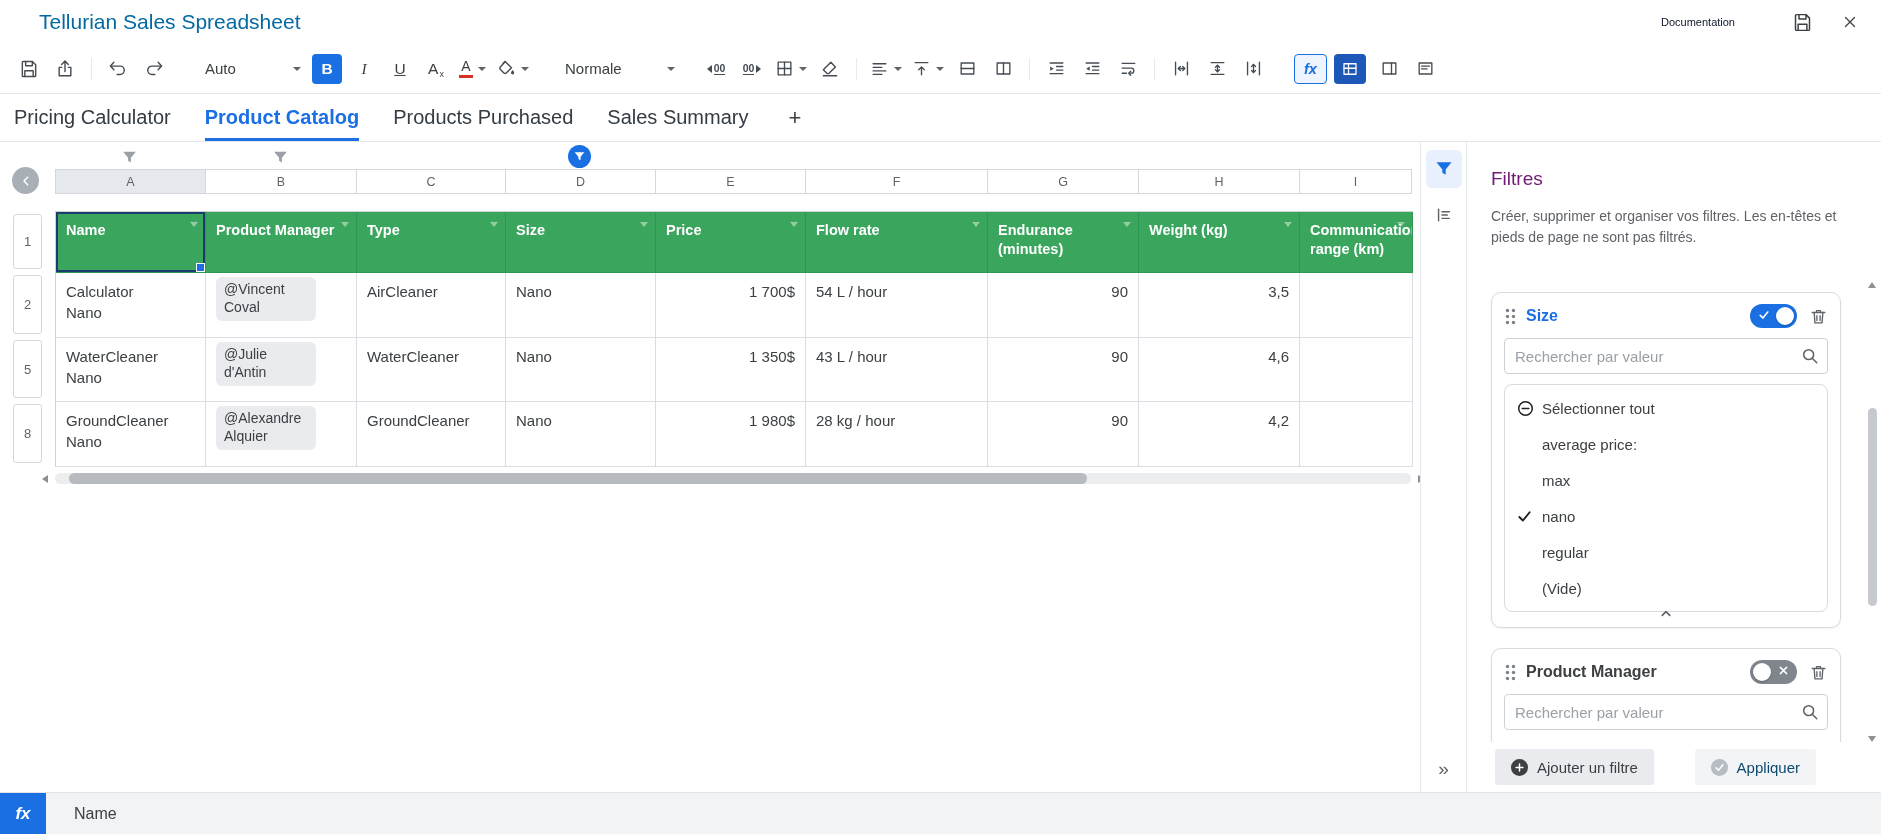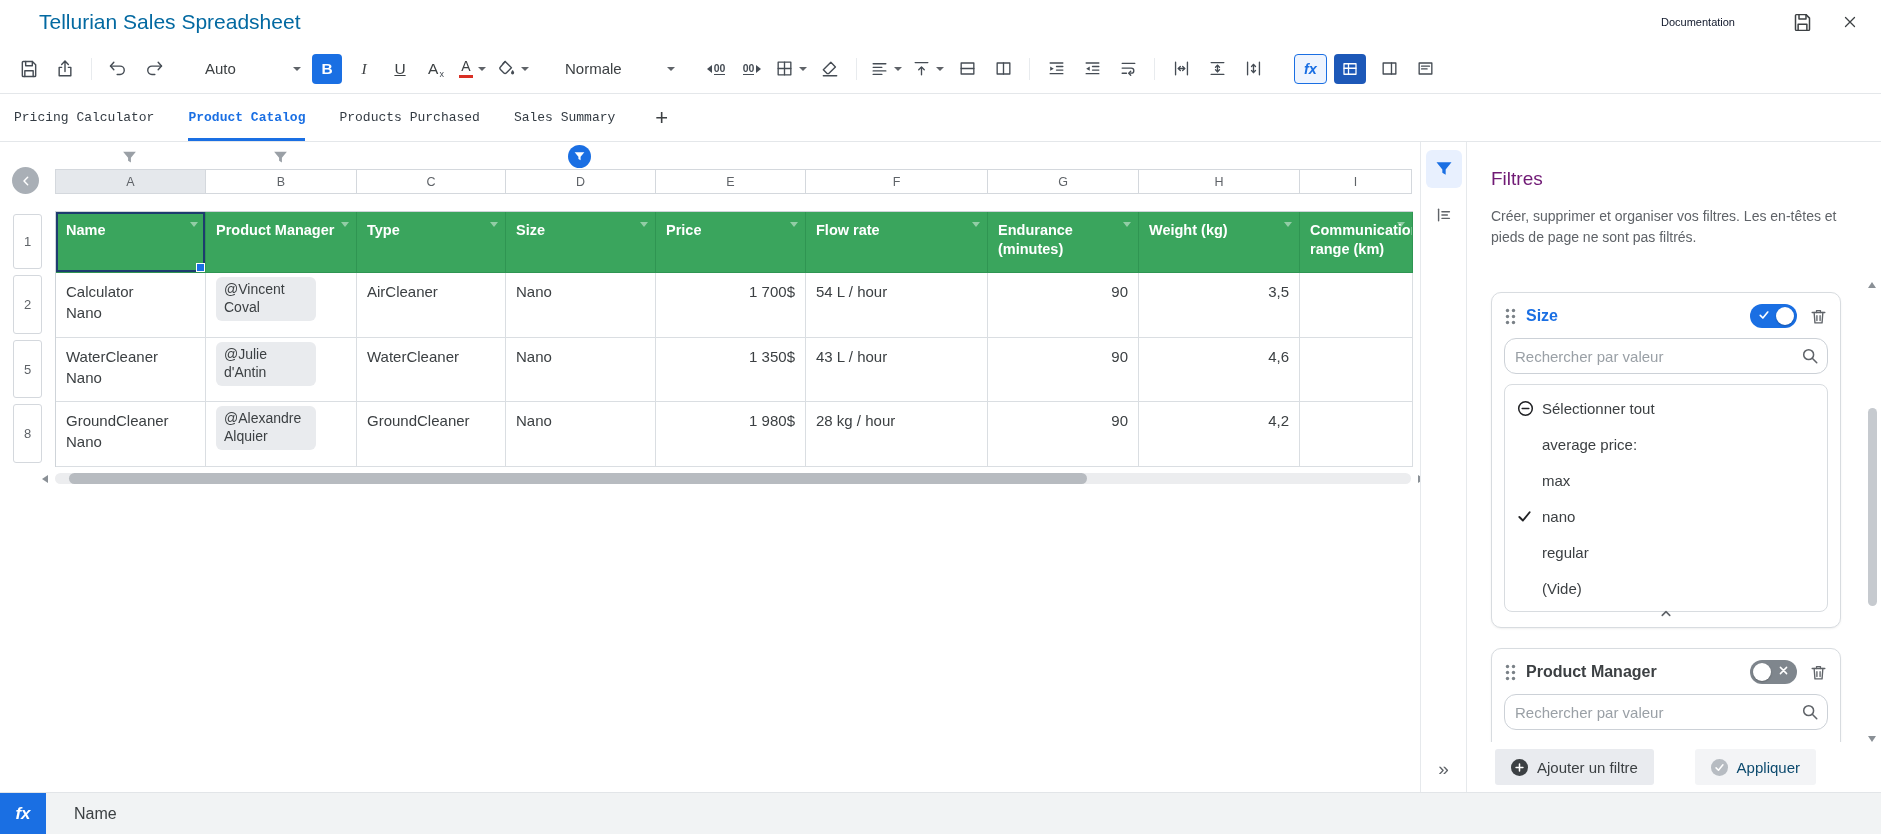--- a/index.html
+++ b/index.html
@@ -34,21 +34,21 @@
   .fontcolor .bar { width:14px; height:3px; background:#d93025; margin-top:2px; }
   .dec-zeros { font-size:10.5px; font-weight:700; border-bottom:1.5px solid #454c54; line-height:1.15; }
   .tri-l { width:0; height:0; border-top:4px solid transparent; border-bottom:4px solid transparent; border-right:5px solid #454c54; margin-right:2px; }
   .tri-r { width:0; height:0; border-top:4px solid transparent; border-bottom:4px solid transparent; border-left:5px solid #454c54; margin-left:2px; }
   .fx-btn { height:30px; padding:0 9px; border:1.5px solid var(--accent); border-radius:4px; color:var(--accent); background:#eef4fe; font-size:14.5px; font-style:italic; font-weight:700; display:flex; align-items:center; margin-left:22px; cursor:pointer; }
   .dark-btn { width:32px; height:30px; background:var(--dark); border-radius:4px; color:#fff; display:flex; align-items:center; justify-content:center; margin:0 5px; cursor:pointer; }
   .vsep { width:1px; height:22px; background:#e8ebee; margin:0 7px; }
 
   
   .tabsbar { position:absolute; top:94px; left:0; right:0; height:48px; border-bottom:1px solid #e4e7ea; display:flex; align-items:stretch; padding:0 14px; gap:34px; background:#fff; }
-  .tab { display:flex; align-items:center; font-size:13px; color:#333b43; font-weight:500; cursor:pointer;font-family:Liberation Mono, monospace; }
+  .tab { display:flex; align-items:center; font-size:20px; color:#333b43; font-weight:500; cursor:pointer; }
   .tab.active { color:var(--accent); font-weight:600; box-shadow:inset 0 -3px 0 var(--accent); }
   .tab-add { display:flex; align-items:center; font-size:22px; color:#3c4043; padding:0 6px; cursor:pointer; }
 
   
   .grid-area { position:absolute; top:142px; left:0; width:1420px; height:650px; background:#fff; overflow:hidden; }
   .origin { position:absolute; left:12px; top:25px; width:27px; height:27px; border-radius:50%; background:#a9afb6; color:#fff; display:flex; align-items:center; justify-content:center; cursor:pointer; }
   .colhead { position:absolute; top:27px; height:25px; background:#fff; border:1px solid #d4d8dd; color:#5f6368; font-size:12.5px; display:flex; align-items:center; justify-content:center; cursor:pointer; }
   .colhead.sel { background:#e5e8ec; }
   .funnel-g { position:absolute; top:7px; color:#9aa0a6; cursor:pointer; }
   .funnel-b { position:absolute; top:3px; width:23px; height:23px; border-radius:50%; background:var(--accent); display:flex; align-items:center; justify-content:center; box-shadow:0 0 0 2px #fff; cursor:pointer; }
@@ -85,21 +85,21 @@
   .fcard { position:absolute; left:24px; width:350px; background:#fff; border:1px solid #d8dce0; border-radius:10px; box-shadow:0 1px 2px rgba(60,64,67,.08); }
   .fcard.size { top:150px; height:336px; }
   .fcard.pm { top:506px; height:150px; }
   .fhead { display:flex; align-items:center; padding:11px 12px 9px; }
   .fname { margin-left:9px; font-size:16px; font-weight:700; }
   .fname.blue { color:var(--accent); }
   .fname.dark { color:#3c4043; }
   .fhead .trash { margin-left:12px; color:#5f6368; cursor:pointer; display:flex; }
   .drag { color:#7a8187; display:flex; cursor:grab; }
   .searchbox { position:relative; margin:1px 12px 0; }
-  .searchbox input { width:100%; height:36px; border:1px solid #ccd1d7; border-radius:12px; padding:0 34px 0 10px; font-size:15px; color:#3c4043; outline:none; font-family:inherit; background:#fff; }
+  .searchbox input { width:100%; height:36px; border:1px solid #ccd1d7; border-radius:4px; padding:0 34px 0 10px; font-size:15px; color:#3c4043; outline:none; font-family:inherit; background:#fff; }
   .searchbox input::placeholder { color:#9aa0a6; }
   .searchbox .mag { position:absolute; right:9px; top:9px; color:#5f6368; }
   .optlist { margin:10px 12px 0; border:1px solid #d8dce0; border-radius:8px; padding:5px 0; }
   .opt { display:flex; align-items:center; height:36px; padding:0 12px; font-size:15px; color:#3c4043; cursor:pointer; }
   .opt .ic { width:25px; color:#202124; display:flex; align-items:center; }
   .chev-btn { position:absolute; left:50%; transform:translateX(-50%); bottom:2px; color:#5f6368; cursor:pointer; }
 
   .tgl { position:relative; width:47px; height:24px; border-radius:12px; cursor:pointer; flex:none; }
   .tgl .knob { position:absolute; top:3px; width:18px; height:18px; border-radius:50%; background:#fff; box-shadow:0 1px 2px rgba(0,0,0,.25); }
   .tgl.on { background:var(--accent); }

